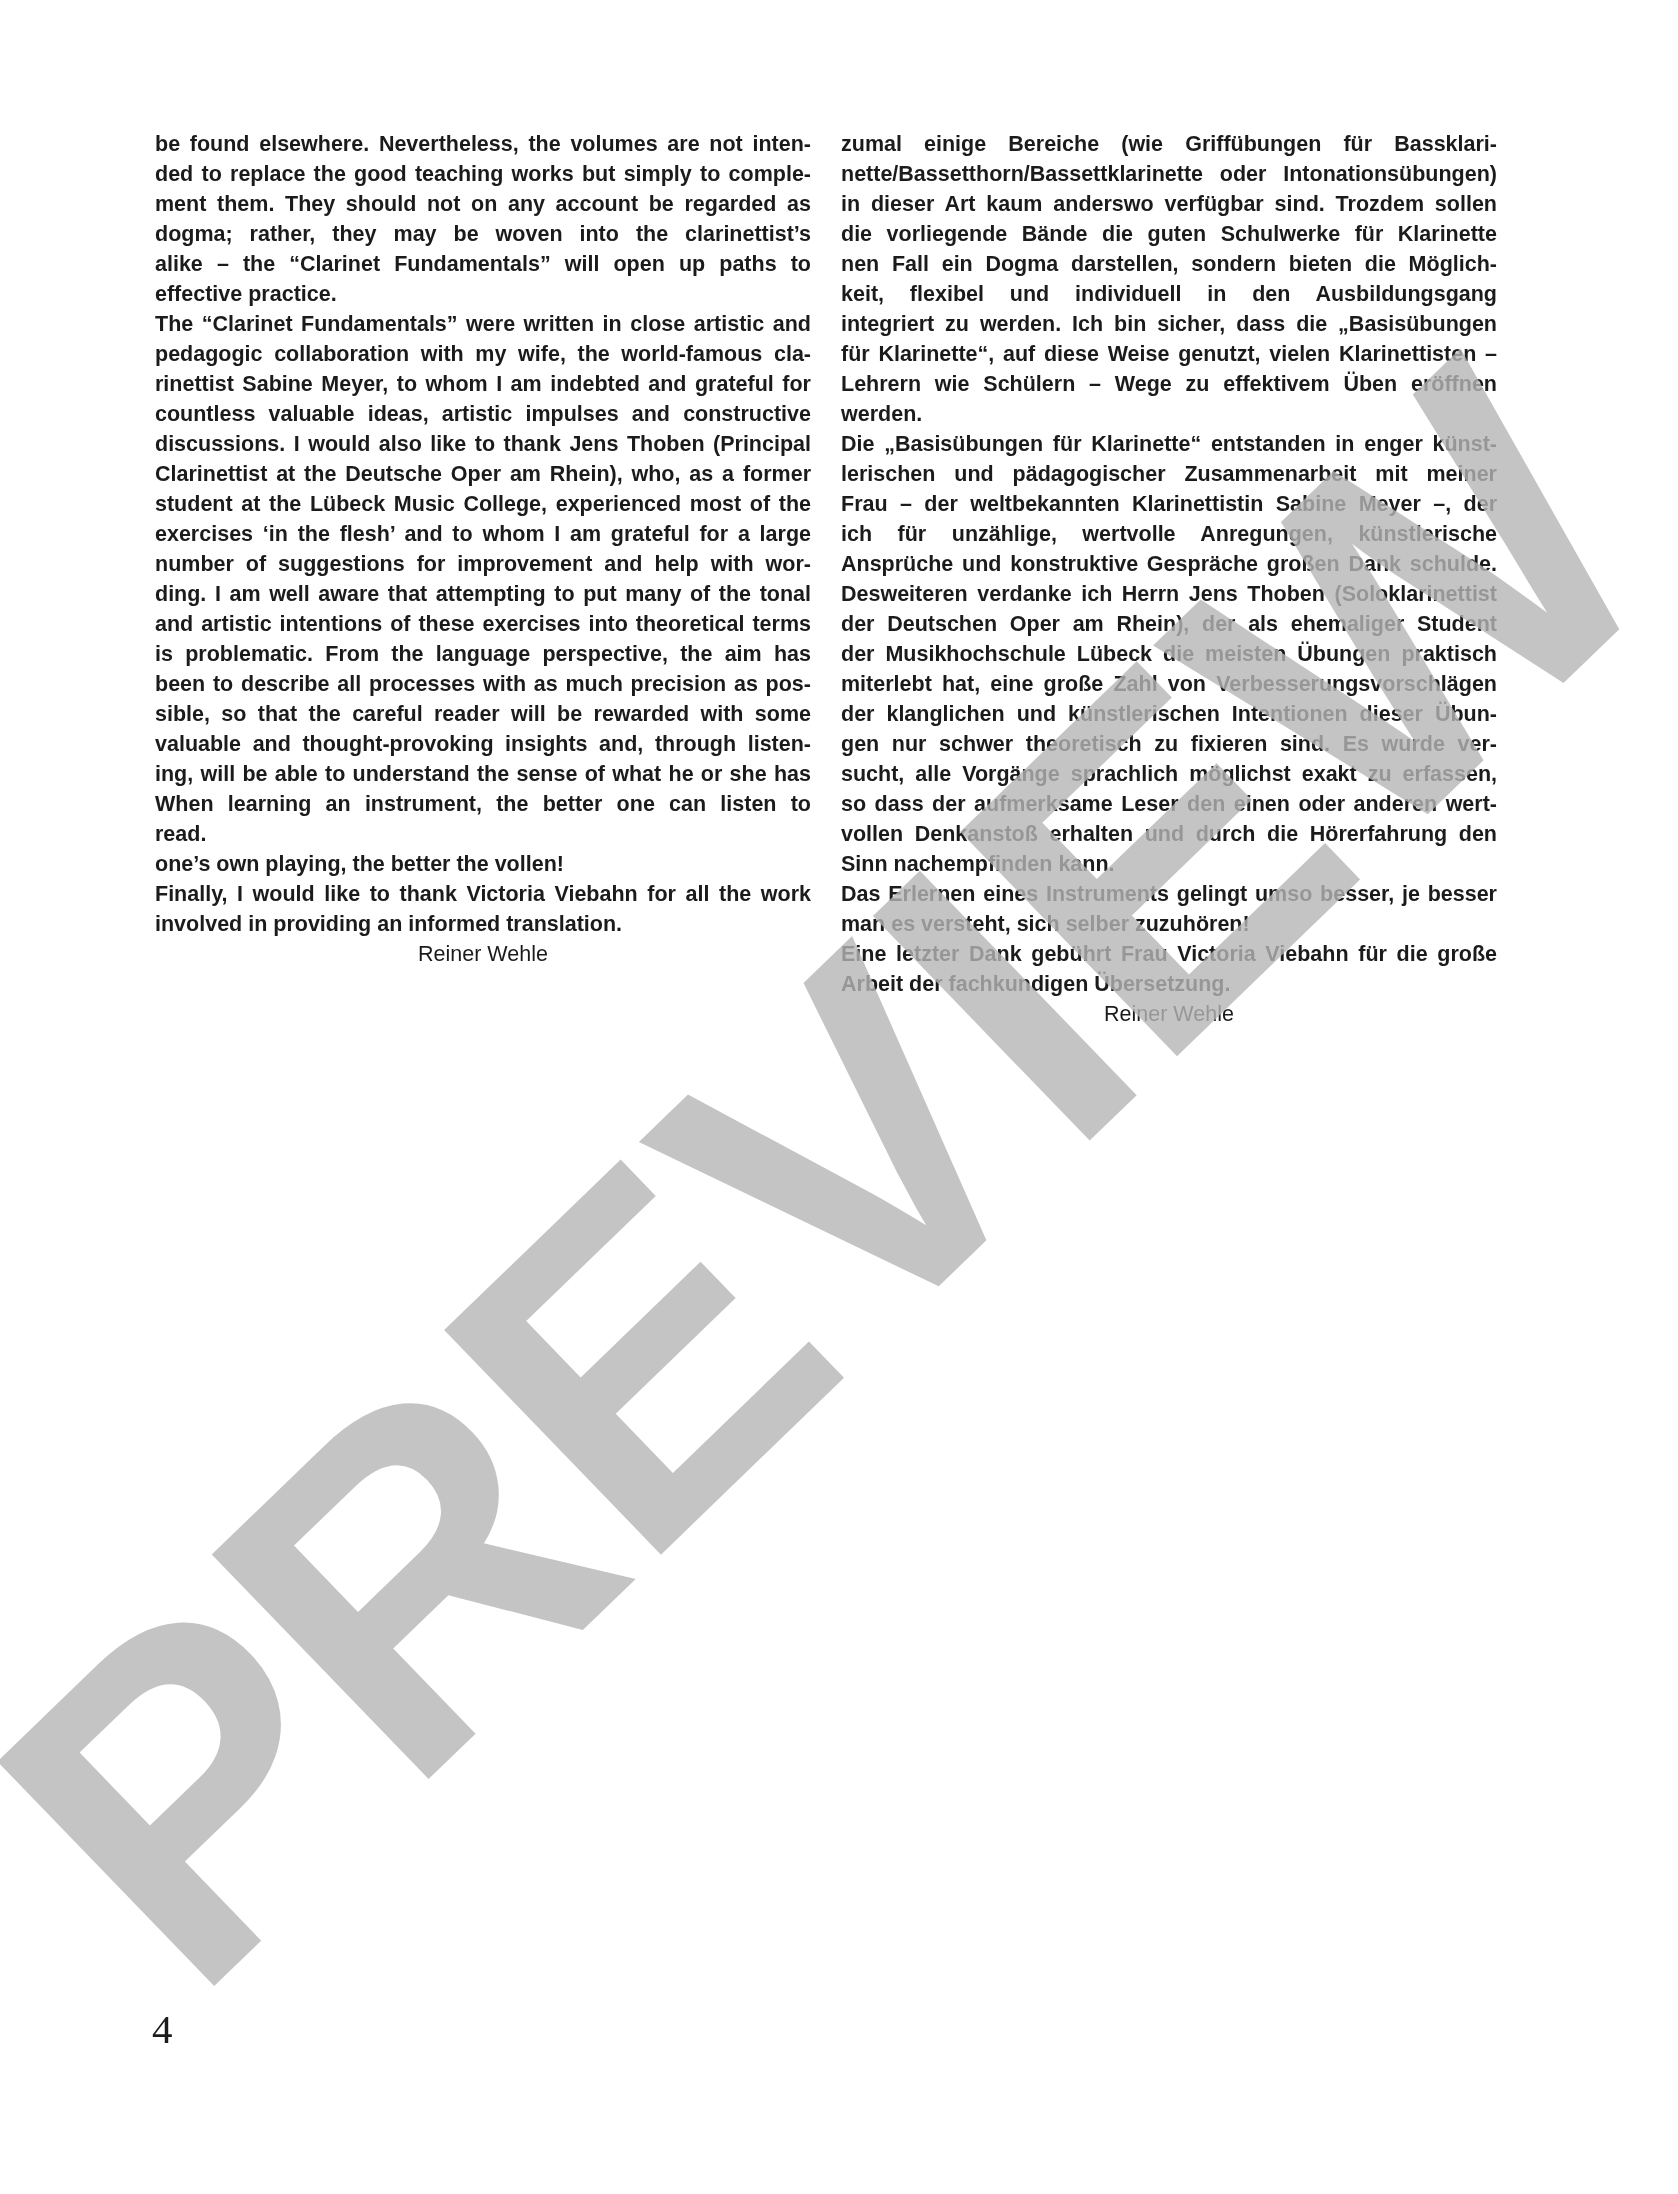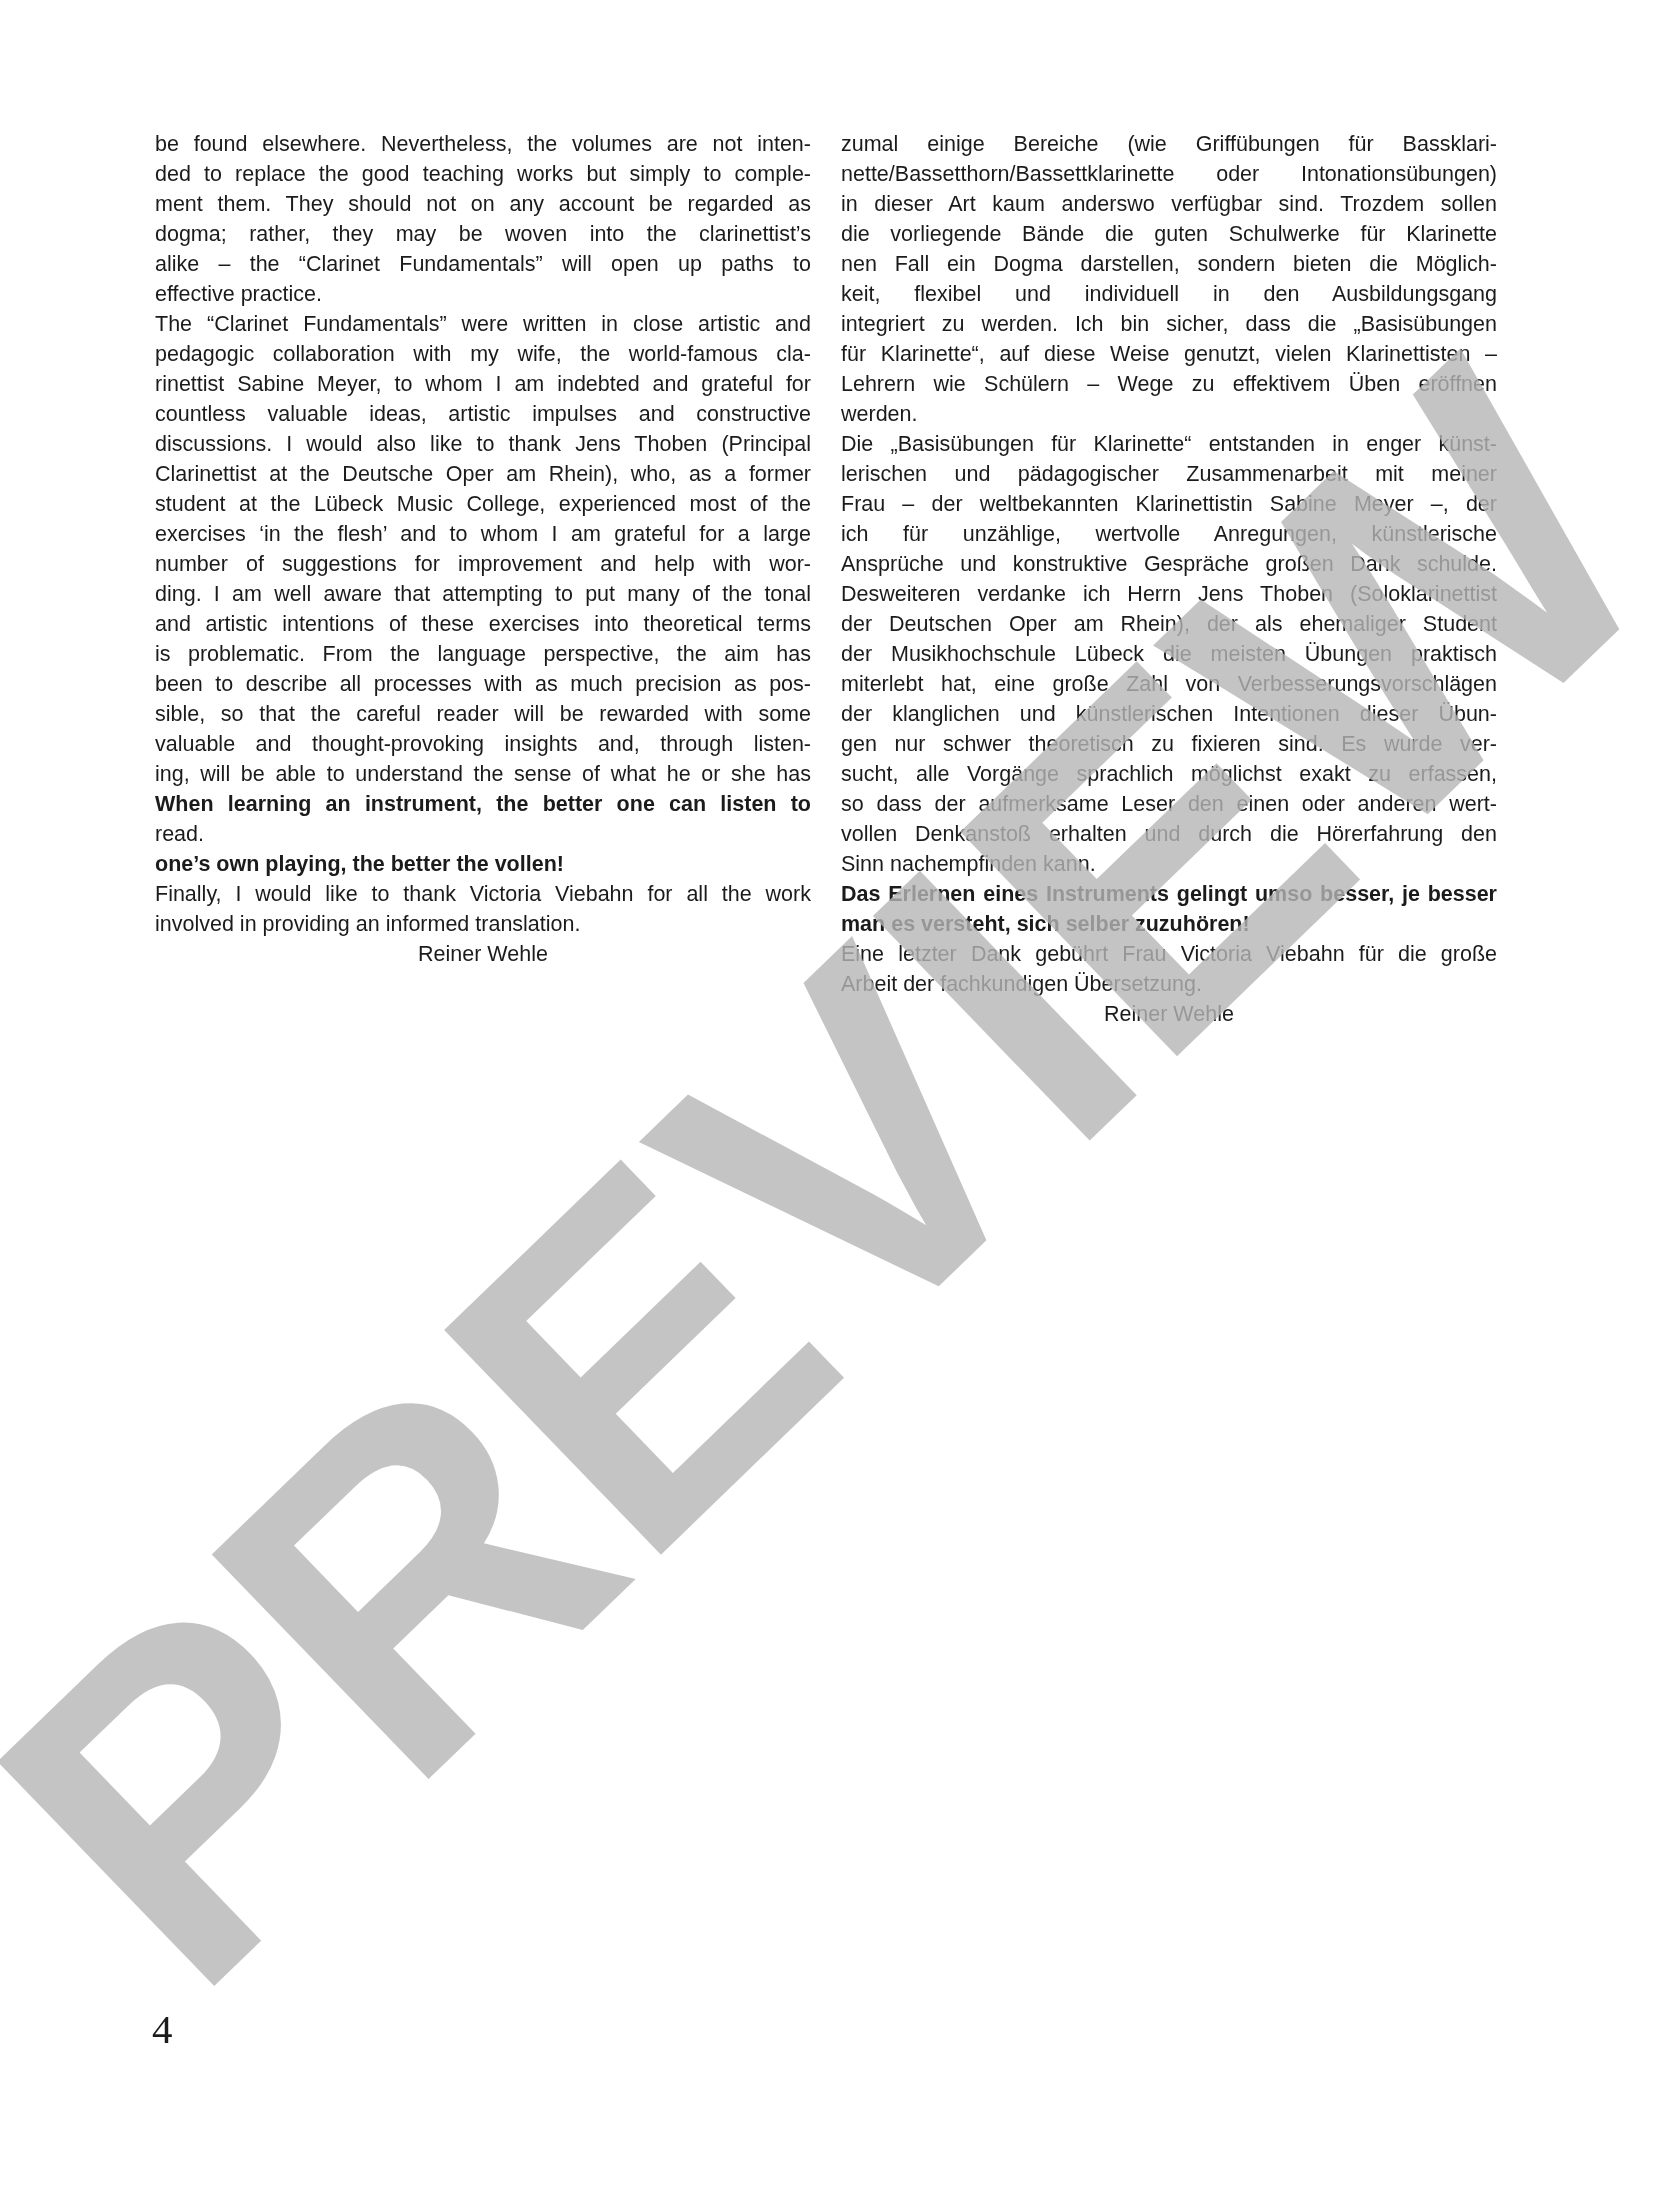--- a/index.html
+++ b/index.html
@@ -18,20 +18,21 @@
     font-size:21.5px;
     line-height:30px;
     font-stretch:normal;
   }
   .col-left{left:155px;}
   .col-right{left:841px;}
   .line{
     white-space:nowrap;
     text-align:justify;
     text-align-last:justify;
+    font-weight:bold;
   }
   .line.end{text-align-last:left;}
   .line.bold{font-weight:700;}
   .signature{
     text-align:center;
     white-space:nowrap;
   }
   .page-number{
     position:absolute;
     left:152px;

